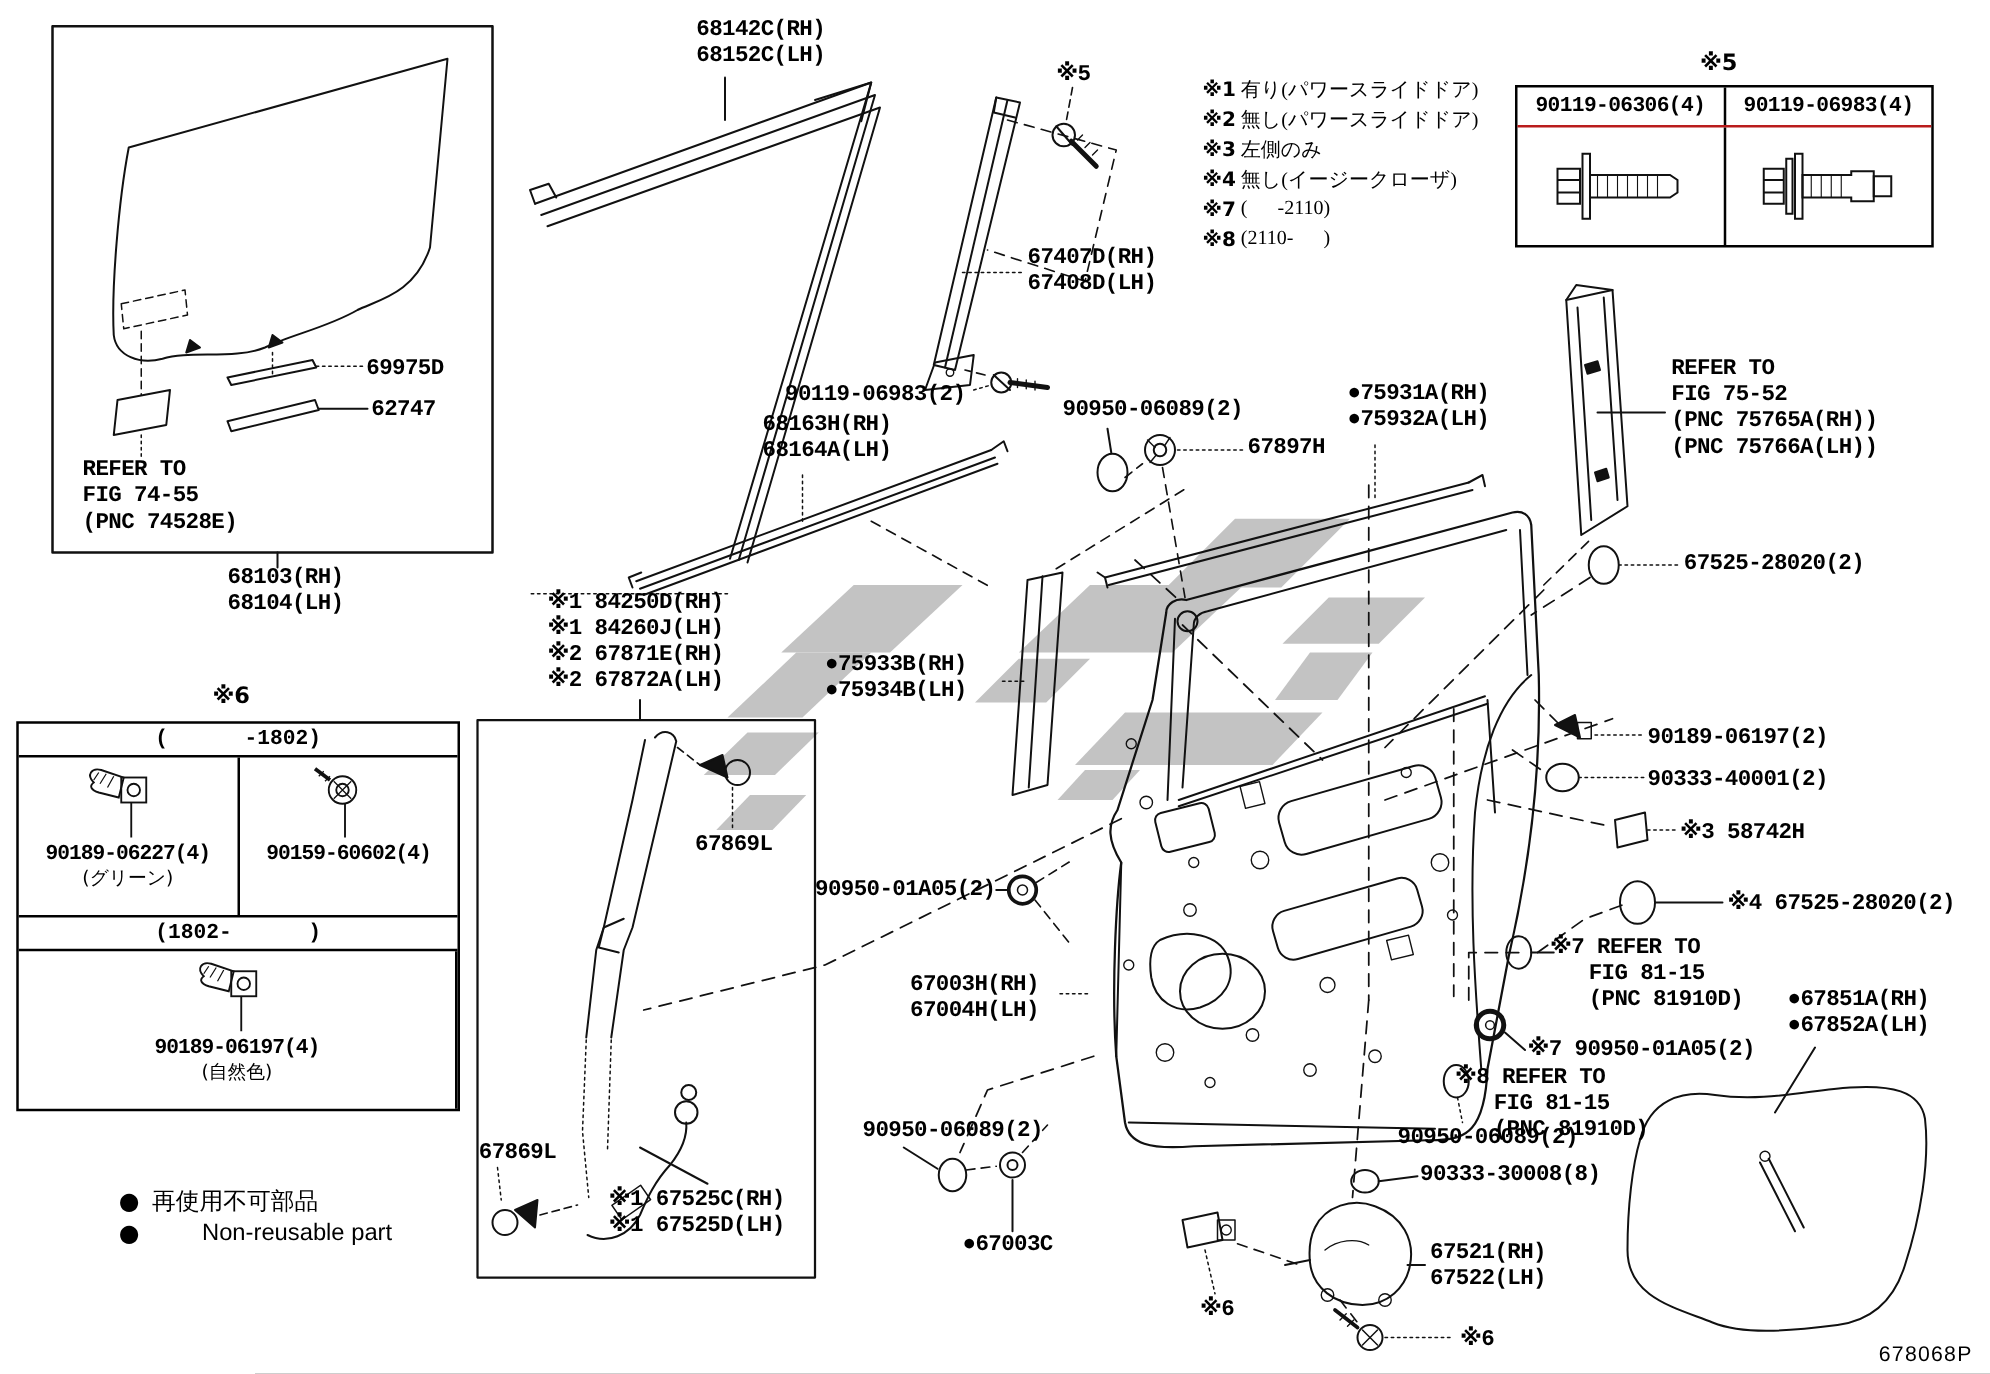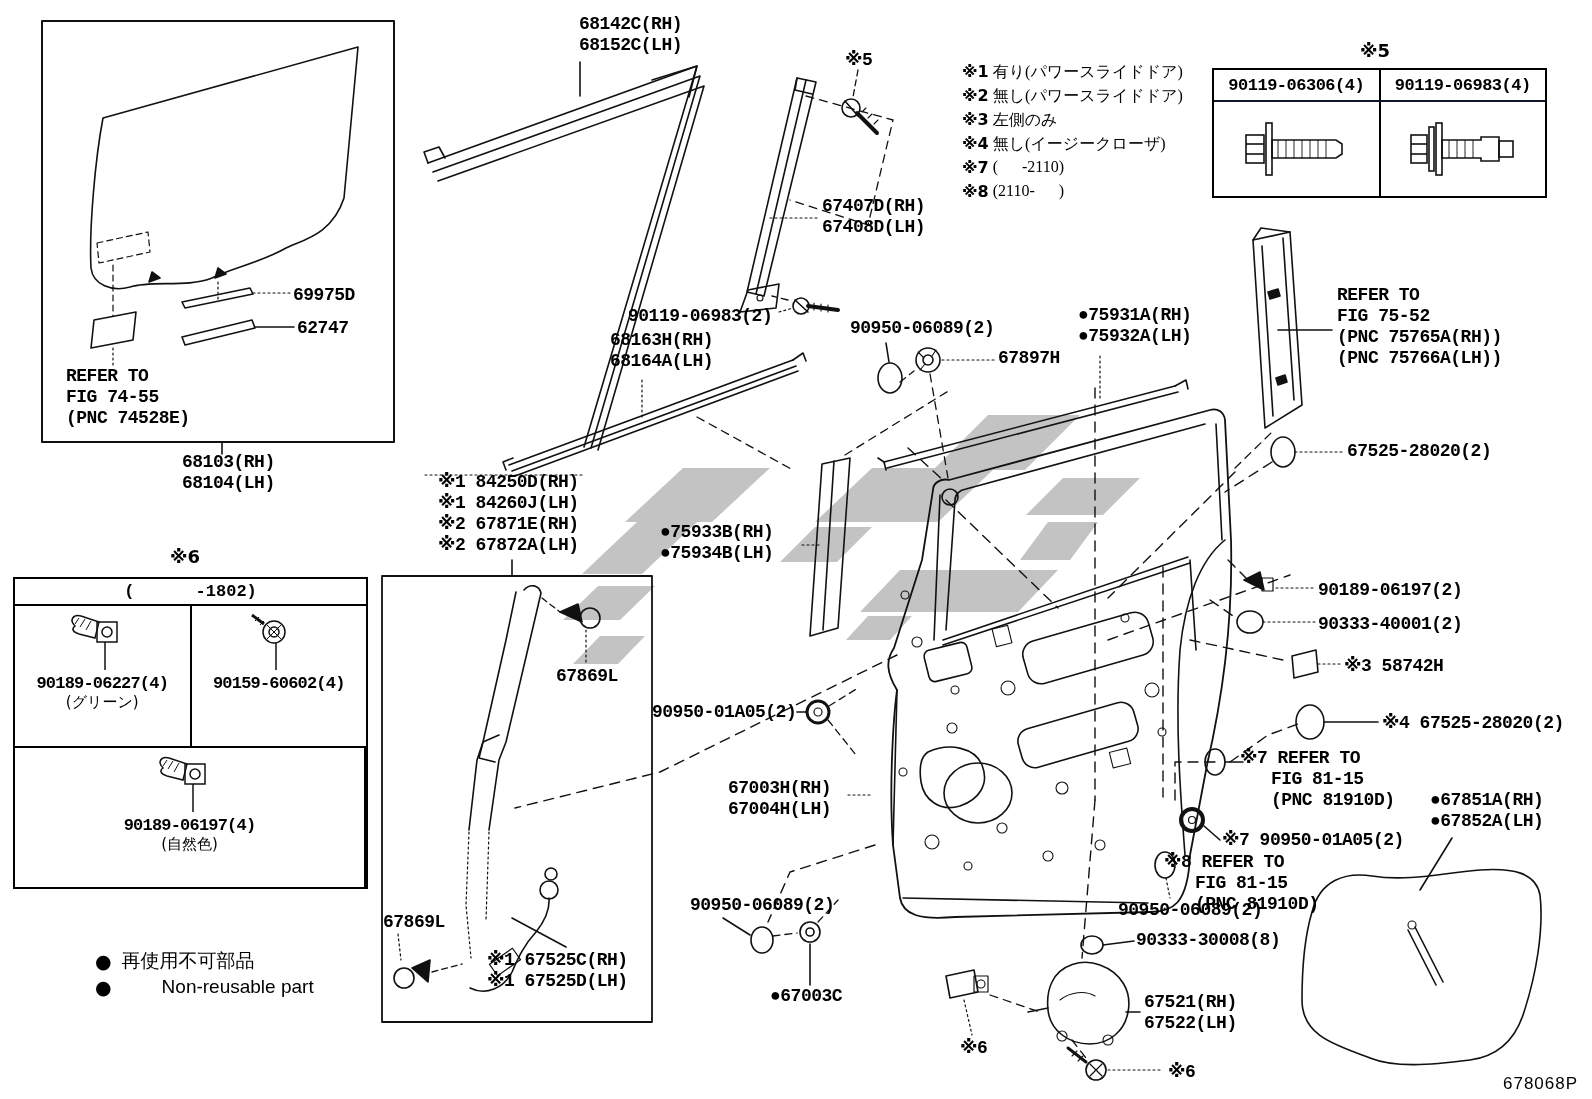--- a/index.html
+++ b/index.html
@@ -9,21 +9,21 @@
   .co{position:absolute;font:bold 18px "Liberation Mono","DejaVu Sans Mono","DejaVu Sans",monospace;
       line-height:21px;white-space:pre;letter-spacing:-0.5px;}
   
   .notes{position:absolute;left:962px;top:62px;}
   .note-row{display:flex;align-items:flex-start;height:24px;font-size:16px;}
   .note-row .mk{font-weight:bold;font-family:"DejaVu Sans",sans-serif;margin-right:4px;}
   .note-row .tx{font-family:Liberation Serif, serif;white-space:pre;}
   
   .t5{position:absolute;left:1212px;top:68px;width:331px;height:126px;border:2px solid #000;
       display:flex;flex-direction:column;}
-  .t5 .hd{display:flex;height:30px;border-bottom:2px solid #0f172a;}
+  .t5 .hd{display:flex;height:30px;border-bottom:2px solid #b91c1c;}
   .t5 .hd div{flex:1;display:flex;align-items:center;justify-content:center;
       font:bold 17px "Liberation Mono",monospace;letter-spacing:-0.5px;}
   .t5 .hd div:first-child{border-right:2px solid #000;}
   .t5 .bd{display:flex;flex:1;}
   .t5 .bd .cell{flex:1;display:flex;align-items:center;justify-content:center;}
   .t5 .bd .cell:first-child{border-right:2px solid #000;}
   .t5-title{position:absolute;left:1360px;top:40px;font:bold 18px "DejaVu Sans",sans-serif;}
   
   .t6{position:absolute;left:13px;top:577px;width:351px;height:308px;border:2px solid #000;
       display:flex;flex-direction:column;}
@@ -339,21 +339,21 @@
     <g>
       <path d="M1312,912 C1320,880 1345,872 1372,876 C1410,882 1448,872 1480,870 C1512,868 1536,872 1540,895 C1544,930 1536,975 1524,1012 C1516,1038 1500,1056 1470,1060 C1430,1065 1395,1068 1370,1058 C1340,1046 1302,1038 1302,1000 C1302,965 1306,932 1312,912 Z"></path>
       <path d="M1408,930 L1436,985"></path>
       <path d="M1415,927 L1443,982"></path>
       <circle cx="1412" cy="925" r="4" stroke-width="1.1"></circle>
       <path d="M1452,838 L1420,890"></path>
     </g>
   </g>
 </svg>
 
-  <div class="co" style="left:579px;top:14px">68142C(RH)
+  <div class="co" style="left:557px;top:14px">68142C(RH)
 68152C(LH)</div>
   <div class="co" style="left:845px;top:50px">※5</div>
   <div class="co" style="left:822px;top:196px">67407D(RH)
 67408D(LH)</div>
   <div class="co" style="left:628px;top:306px">90119-06983(2)</div>
   <div class="co" style="left:610px;top:330px">68163H(RH)
 68164A(LH)</div>
   <div class="co" style="left:850px;top:318px">90950-06089(2)</div>
   <div class="co" style="left:998px;top:348px">67897H</div>
   <div class="co" style="left:1078px;top:305px">●75931A(RH)
@@ -493,20 +493,21 @@
             <circle cx="40" cy="22" r="11"></circle>
             <circle cx="40" cy="22" r="5"></circle>
             <path d="M33,15 l14,14 M47,15 l-14,14" stroke-width="1"></path>
             <line x1="42" y1="33" x2="42" y2="60"></line>
           </g>
         </svg>
         <div class="pn">90159-60602(4)</div>
         <div class="pnote"></div>
       </div>
     </div>
+    <div class="period">(1802-      )</div>
     <div class="row">
       <div class="cell">
         <svg width="90" height="62" viewBox="0 0 90 62">
           <g stroke="#111" fill="none" stroke-width="1.5">
             <path d="M18,16 C12,10 16,4 24,6 L42,12 L38,28 L22,24 C16,22 14,19 18,16 Z"></path>
             <path d="M22,8 l-4,6 M28,9 l-5,8 M34,11 l-5,9" stroke-width="1"></path>
             <rect x="40" y="12" width="20" height="20"></rect>
             <circle cx="50" cy="22" r="5"></circle>
             <line x1="48" y1="32" x2="48" y2="60"></line>
           </g>

